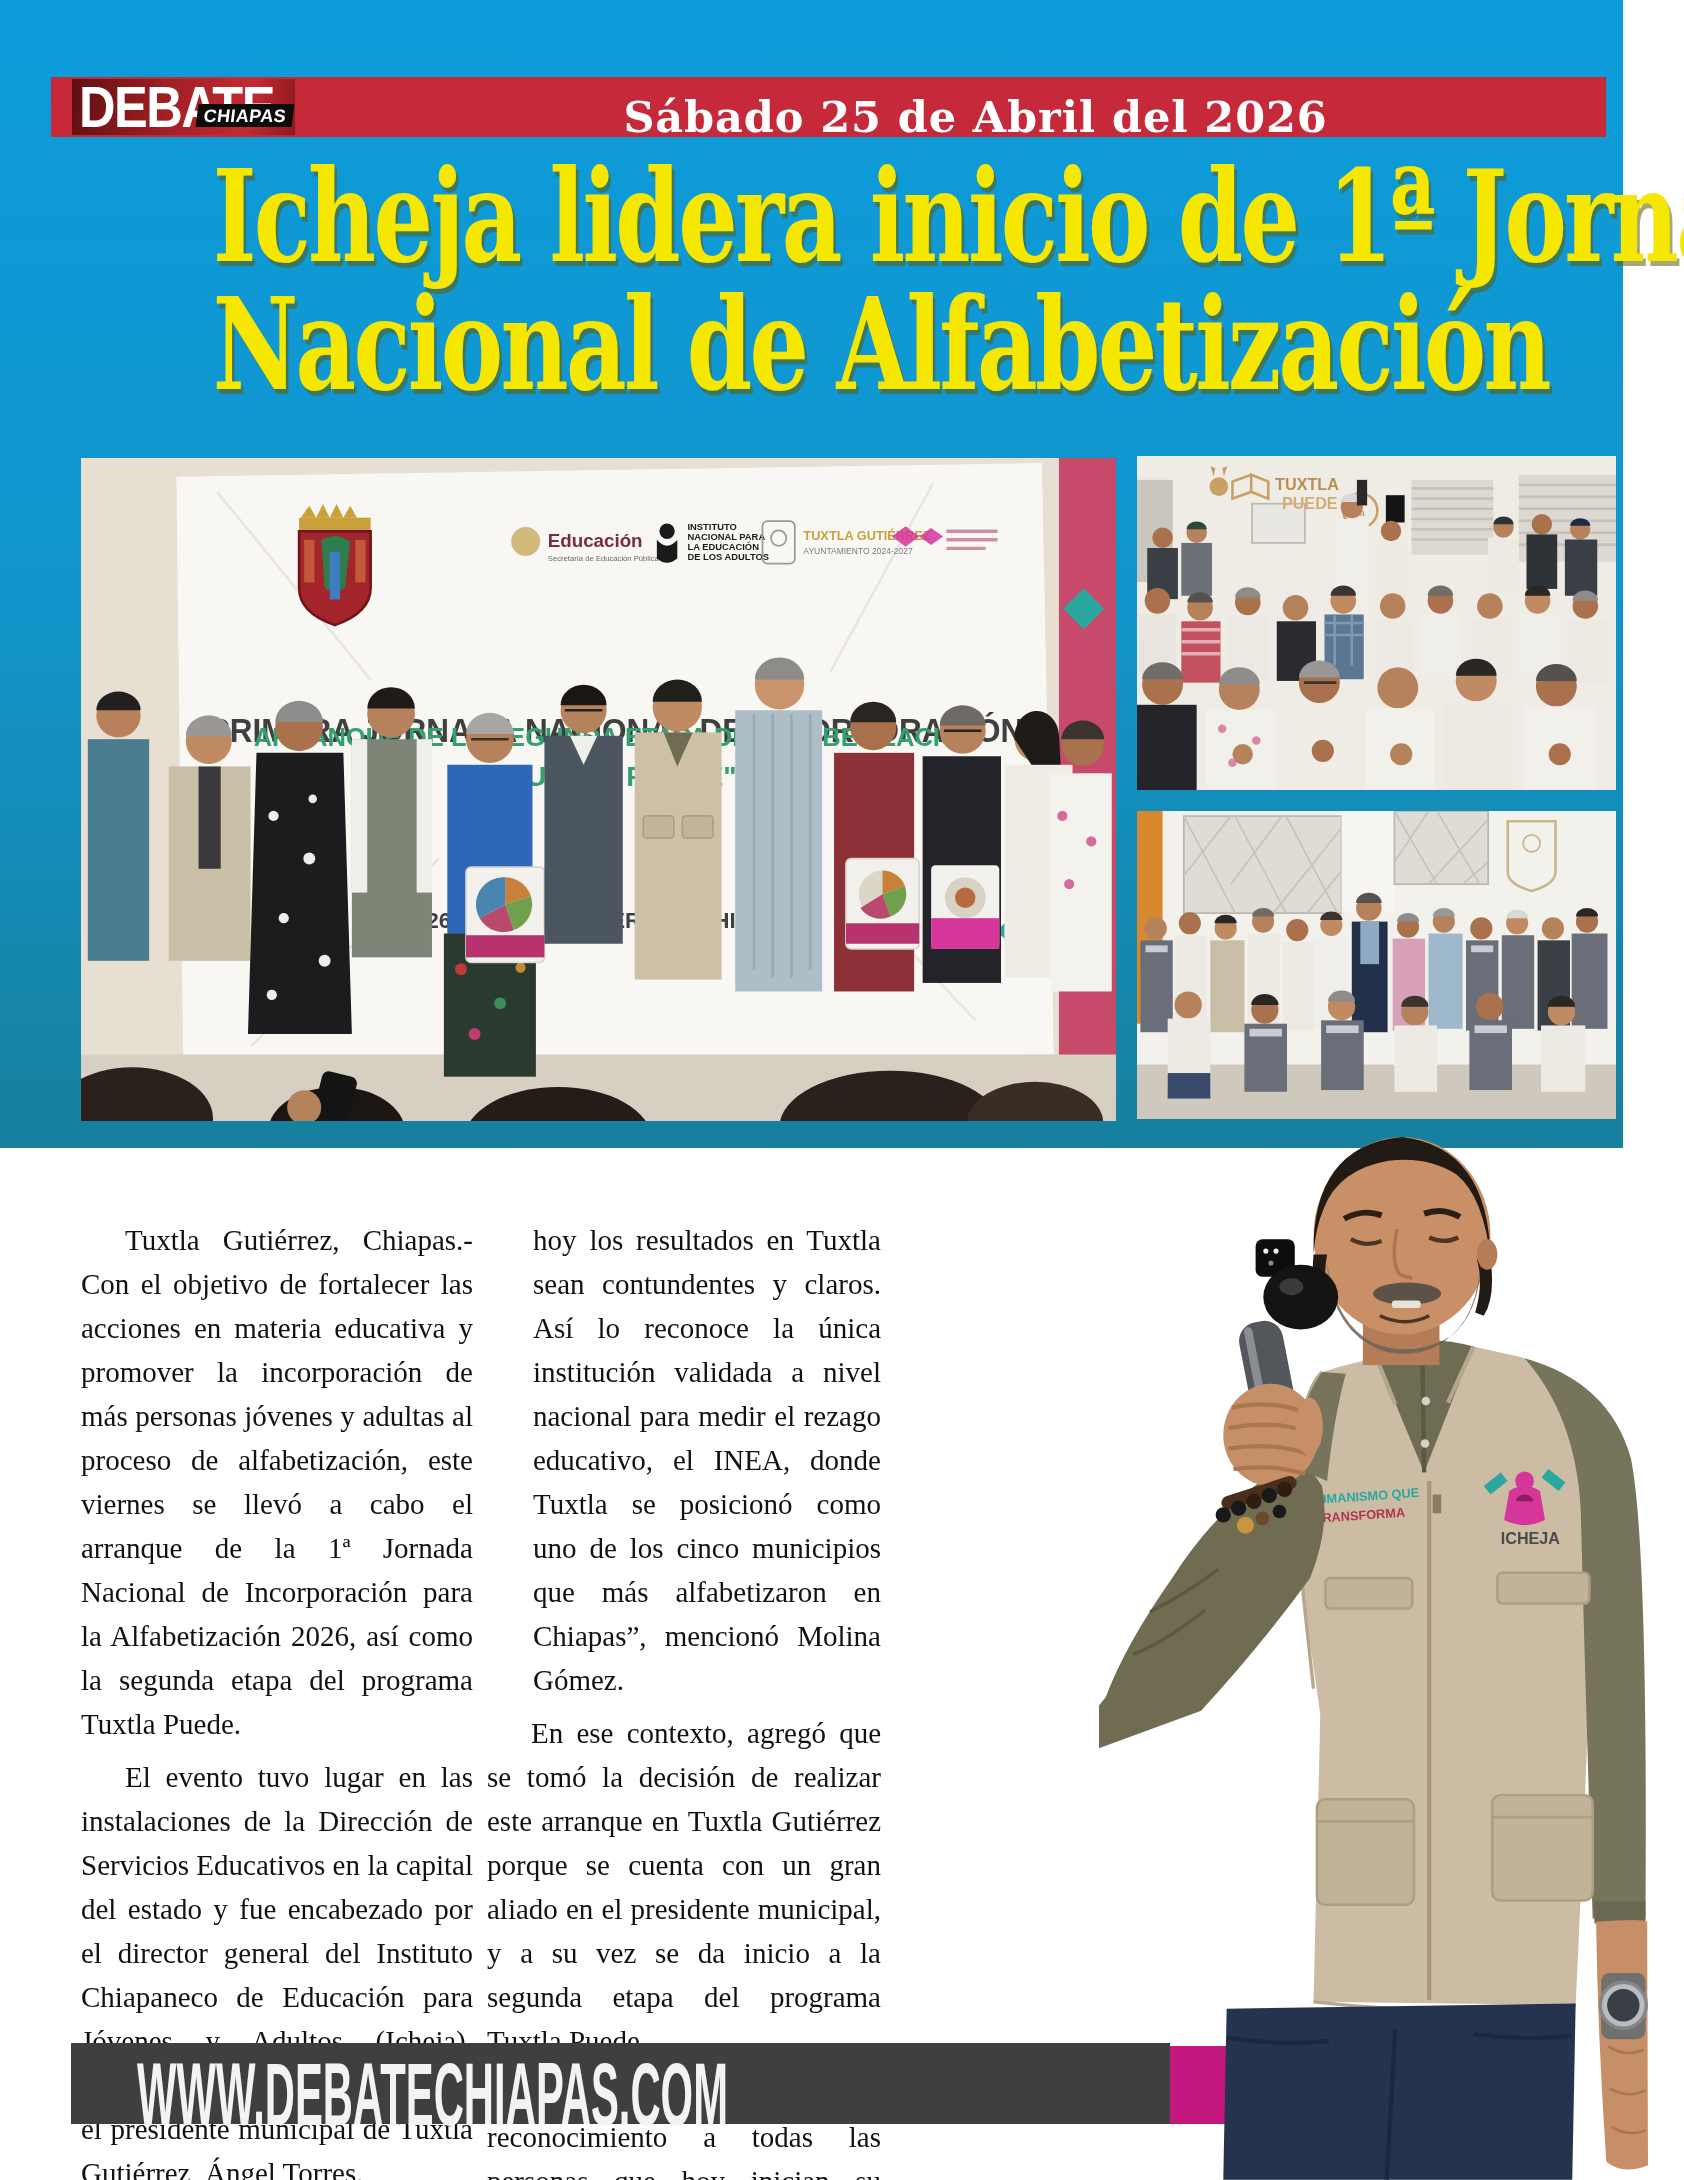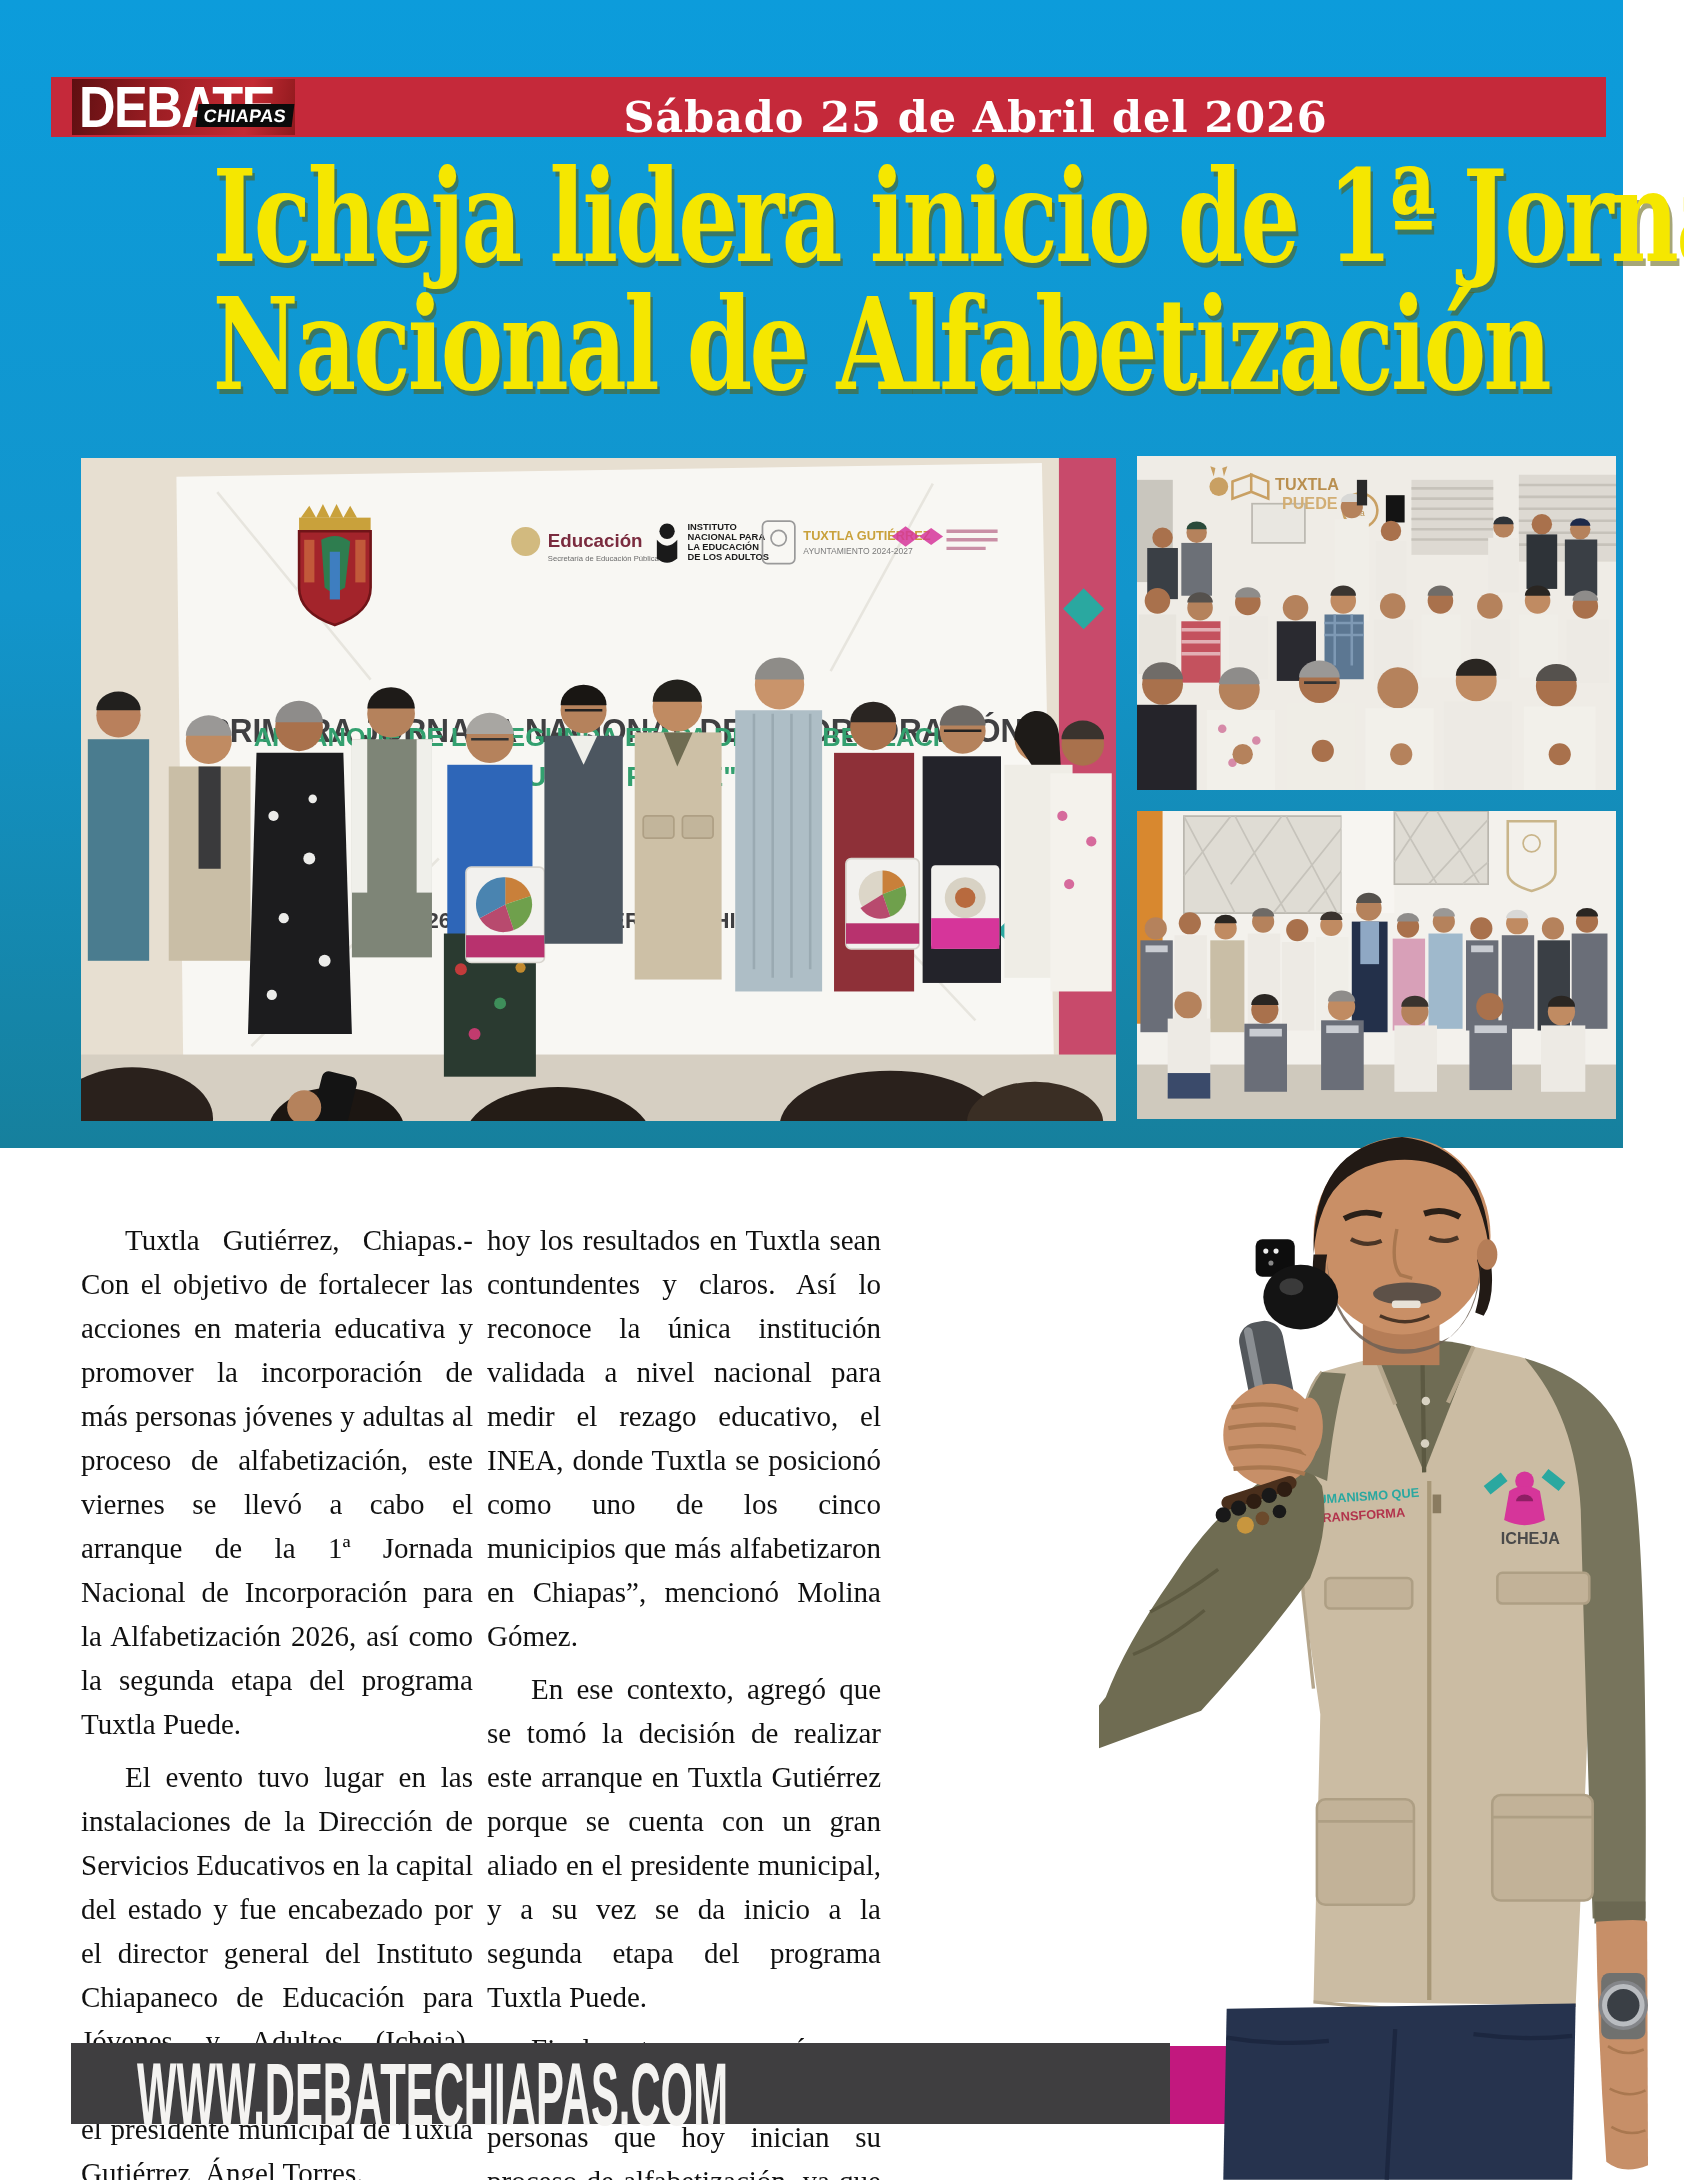--- a/index.html
+++ b/index.html
@@ -37,21 +37,21 @@
   .crowd-photo{left:1137px;top:456px;width:479px;height:334px;}
   .group-photo{left:1137px;top:811px;width:479px;height:308px;}
   .man-photo{left:1099px;top:1101px;width:549px;height:1079px;z-index:30;background:transparent;}
   
   .col{position:absolute;top:1218px;font-size:29px;line-height:44px;color:var(--ink);
     text-align:justify;}
   .col1{left:81px;width:392px;}
   .col2{left:487px;width:394px;}
   .col3{left:901px;width:342px;}
   .para{margin:0 0 8.5px 0;text-indent:44px;}
-  .para.noindent{text-indent:0;}
+  .para.noindent{text-indent:0;margin-left:46px;}
   .sp{float:right;clear:right;width:0.9px;height:0.9px;}
   
   .foot-gray{left:71px;top:2043px;width:1099px;height:81px;background:var(--gray);z-index:10;
     display:flex;}
   .foot-url{color:#f4f3f1;font-family:"Liberation Sans",sans-serif;font-weight:bold;
     font-size:89px;letter-spacing:0px;transform:scale(.47,1);transform-origin:0 50%;
     margin-left:66px;white-space:nowrap;text-decoration:none;}
   .foot-magenta{left:1170px;top:2046px;width:376px;height:78px;background:var(--magenta);z-index:9;}
   svg text{font-family:"Liberation Sans",sans-serif;}
 </style>

